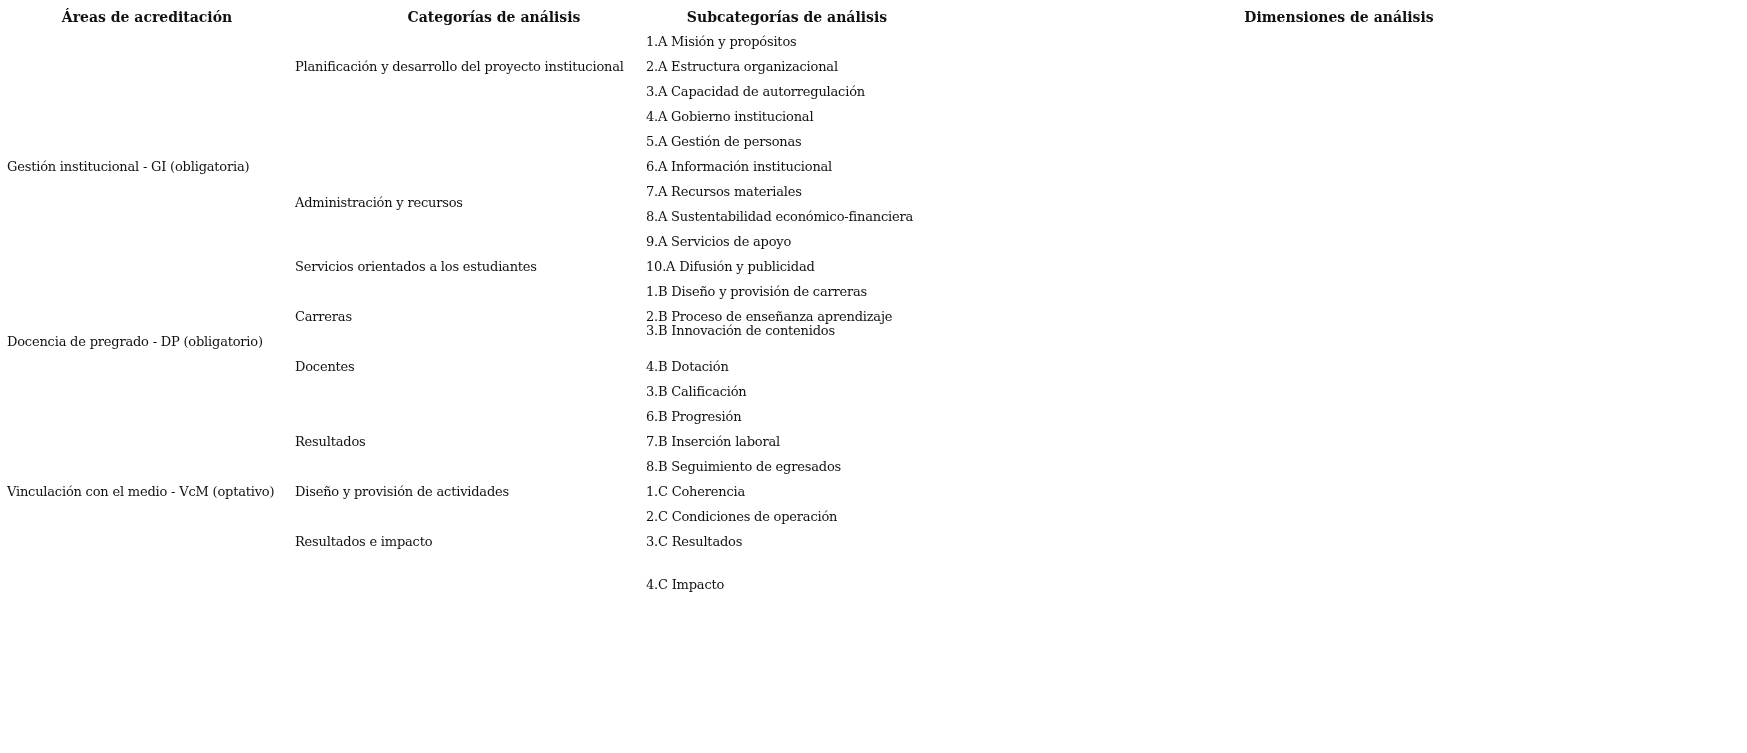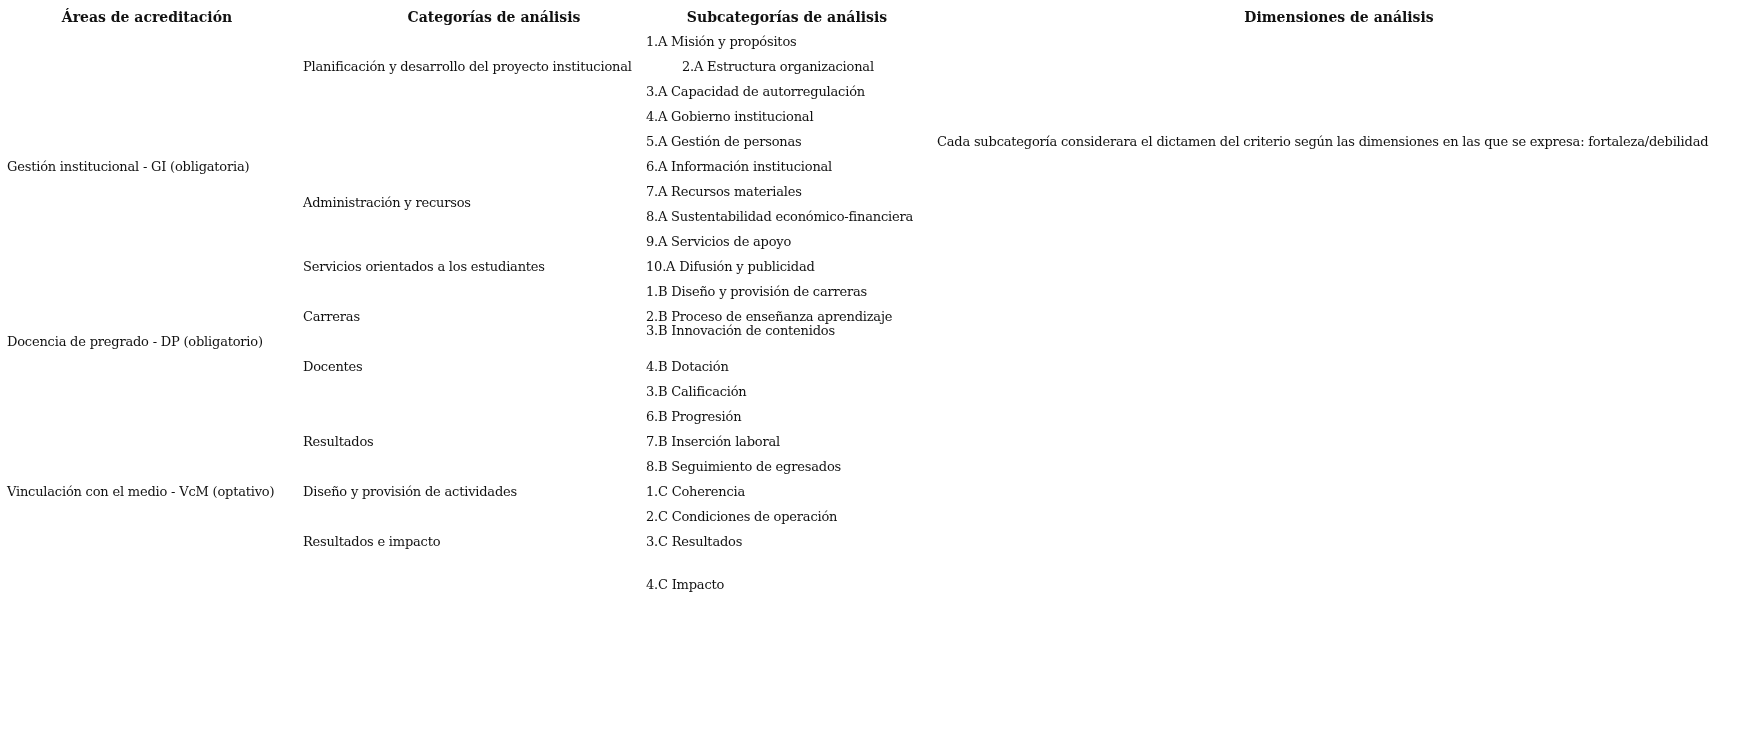--- a/index.html
+++ b/index.html
@@ -2,21 +2,21 @@
 <html><head>
 <meta charset="utf-8">
 <style>
   html, body { margin:0; padding:0; background:#ffffff; }
   body { width:1747px; height:753px; position:relative; overflow:hidden;
          font-family:"DejaVu Serif","Liberation Serif",serif; color:#111111; }
   .page { position:relative; width:1747px; height:553px; }
   .hdr { position:absolute; top:8px; font-weight:bold; font-size:14px; line-height:18px; white-space:nowrap; transform:translateX(-50%); }
   .cell { position:absolute; font-size:13px; line-height:18px; white-space:nowrap; letter-spacing:-0.2px; }
   .area { left:7px; }
-  .cat { left:303px; }
+  .cat { left:295px; }
   .sub { left:646px; }
   .dim { left:937px; }
 </style>
 </head>
 <body>
 
 <div class="page">
 
   <div class="hdr" style="left:147px;">Áreas de acreditación</div>
   <div class="hdr" style="left:466px;margin-left:28px;">Categorías de análisis</div>
@@ -30,21 +30,21 @@
   <div class="cell cat" style="top:58px;">Planificación y desarrollo del proyecto institucional</div>
   <div class="cell cat" style="top:158px;margin-top:36px;">Administración y recursos</div>
   <div class="cell cat" style="top:258px;">Servicios orientados a los estudiantes</div>
   <div class="cell cat" style="top:308px;">Carreras</div>
   <div class="cell cat" style="top:358px;">Docentes</div>
   <div class="cell cat" style="top:433px;">Resultados</div>
   <div class="cell cat" style="top:483px;">Diseño y provisión de actividades</div>
   <div class="cell cat" style="top:533px;">Resultados e impacto</div>
 
   <div class="cell sub" style="top:33px;">1.A Misión y propósitos</div>
-  <div class="cell sub" style="top:58px;margin-left:36px;">2.A Estructura organizacional</div>
+  <div class="cell sub" style="top:58px;">2.A Estructura organizacional</div>
   <div class="cell sub" style="top:83px;">3.A Capacidad de autorregulación</div>
   <div class="cell sub" style="top:108px;">4.A Gobierno institucional</div>
   <div class="cell sub" style="top:133px;">5.A Gestión de personas</div>
   <div class="cell sub" style="top:158px;">6.A Información institucional</div>
   <div class="cell sub" style="top:183px;">7.A Recursos materiales</div>
   <div class="cell sub" style="top:208px;">8.A Sustentabilidad económico-financiera</div>
   <div class="cell sub" style="top:233px;">9.A Servicios de apoyo</div>
   <div class="cell sub" style="top:258px;">10.A Difusión y publicidad</div>
   <div class="cell sub" style="top:283px;">1.B Diseño y provisión de carreras</div>
   <div class="cell sub" style="top:308px;">2.B Proceso de enseñanza aprendizaje</div>
@@ -52,15 +52,14 @@
   <div class="cell sub" style="top:358px;">4.B Dotación</div>
   <div class="cell sub" style="top:383px;">3.B Calificación</div>
   <div class="cell sub" style="top:408px;">6.B Progresión</div>
   <div class="cell sub" style="top:433px;">7.B Inserción laboral</div>
   <div class="cell sub" style="top:458px;">8.B Seguimiento de egresados</div>
   <div class="cell sub" style="top:483px;">1.C Coherencia</div>
   <div class="cell sub" style="top:508px;">2.C Condiciones de operación</div>
   <div class="cell sub" style="top:533px;">3.C Resultados</div>
   <div class="cell sub" style="top:576px;">4.C Impacto</div>
 
-  <div class="cell dim" style="top:133px;">Cada subcategoría considerara el dictamen del criterio según las dimensiones en las que se expresa: fortaleza/debilidad</div>
 
 </div>
 
 </body></html>

